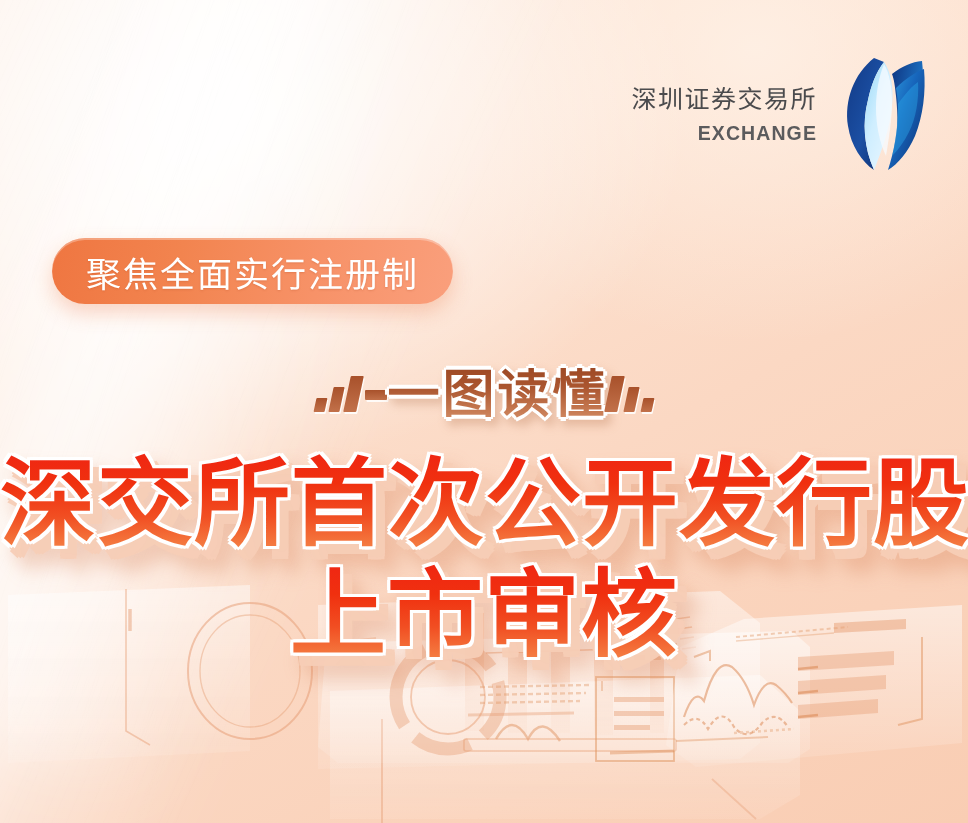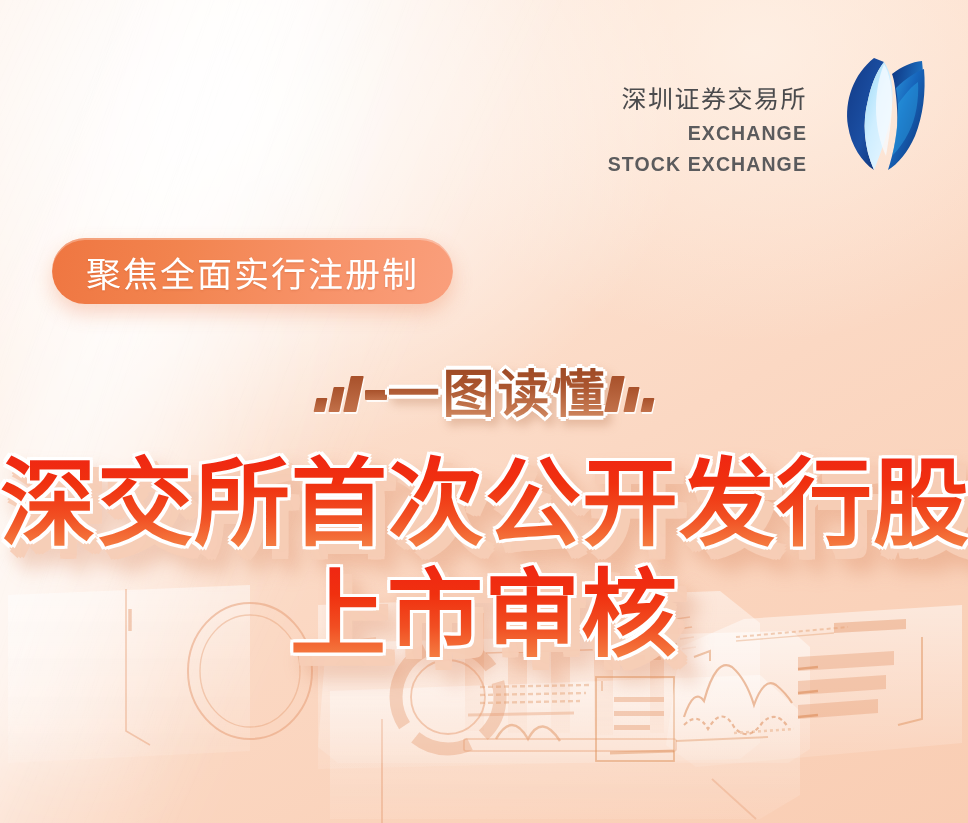--- a/index.html
+++ b/index.html
@@ -44,21 +44,21 @@
     filter: blur(34px);
   }
 
   
   .logo-block {
     position: absolute;
     top: 52px;
     right: 40px;
     display: flex;
     align-items: flex-start;
-    gap: 29px;
+    gap: 19px;
   }
   .logo-text {
     text-align: right;
     padding-top: 32px;
   }
   .logo-cn {
     font-size: 25px;
     letter-spacing: 1.5px;
     color: #4b4b4d;
     font-weight: 500;
@@ -283,21 +283,20 @@
         <path d="M 28 146 L 120 142" stroke="#e0935f" stroke-width="2" opacity="0.4"></path>
         <path d="M 86 138 L 146 134" stroke="#e0935f" stroke-width="2.6" opacity="0.35" stroke-dasharray="3 3"></path>
       </g>
     </svg>
   </div>
 
   <div class="logo-block">
     <div class="logo-text">
       <div class="logo-cn">深圳证券交易所</div>
       <div class="logo-en">EXCHANGE</div>
-      <div class="logo-en">STOCK EXCHANGE</div>
     </div>
     <svg class="logo-mark" viewBox="0 0 92 122" xmlns="http://www.w3.org/2000/svg">
       <defs>
         <linearGradient id="gDarkL" x1="0" y1="0" x2="1" y2="1">
           <stop offset="0%" stop-color="#123a86"></stop>
           <stop offset="55%" stop-color="#1b4fa3"></stop>
           <stop offset="100%" stop-color="#0e2f6e"></stop>
         </linearGradient>
         <linearGradient id="gLightL" x1="0.1" y1="0" x2="0.9" y2="1">
           <stop offset="0%" stop-color="#9fdcf8"></stop>

